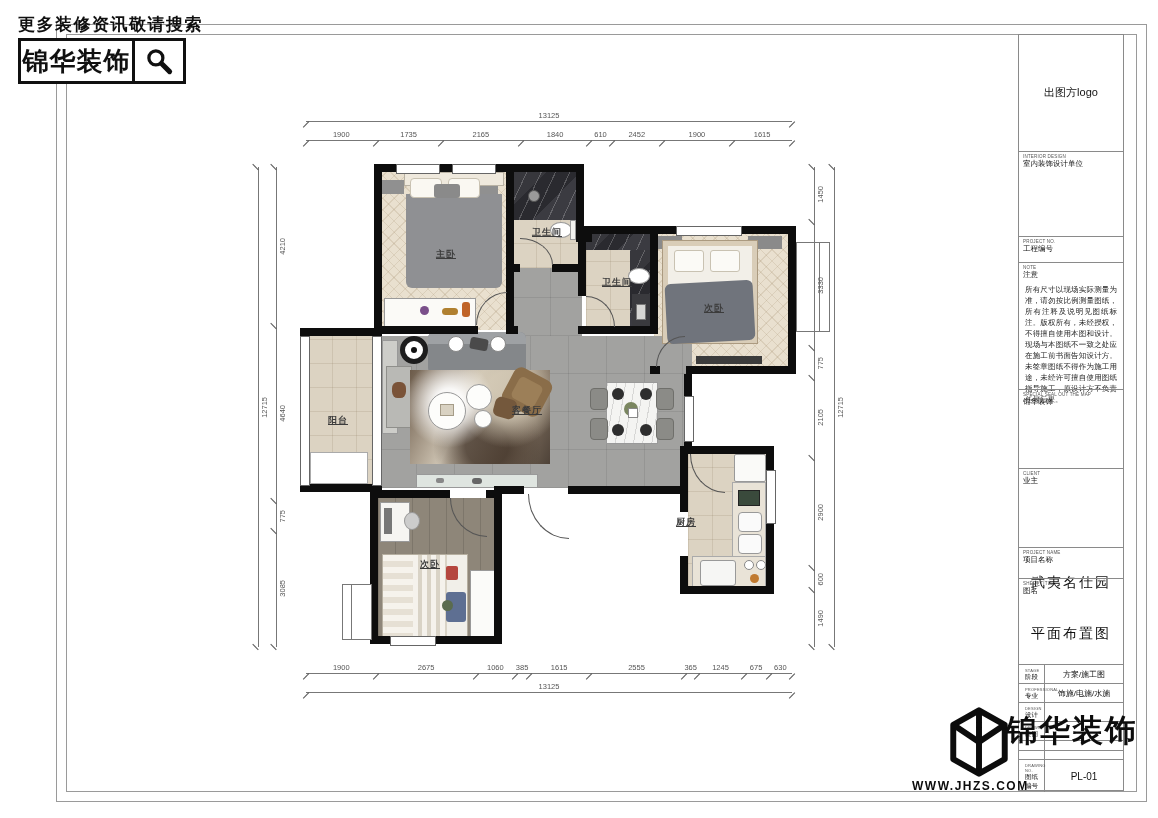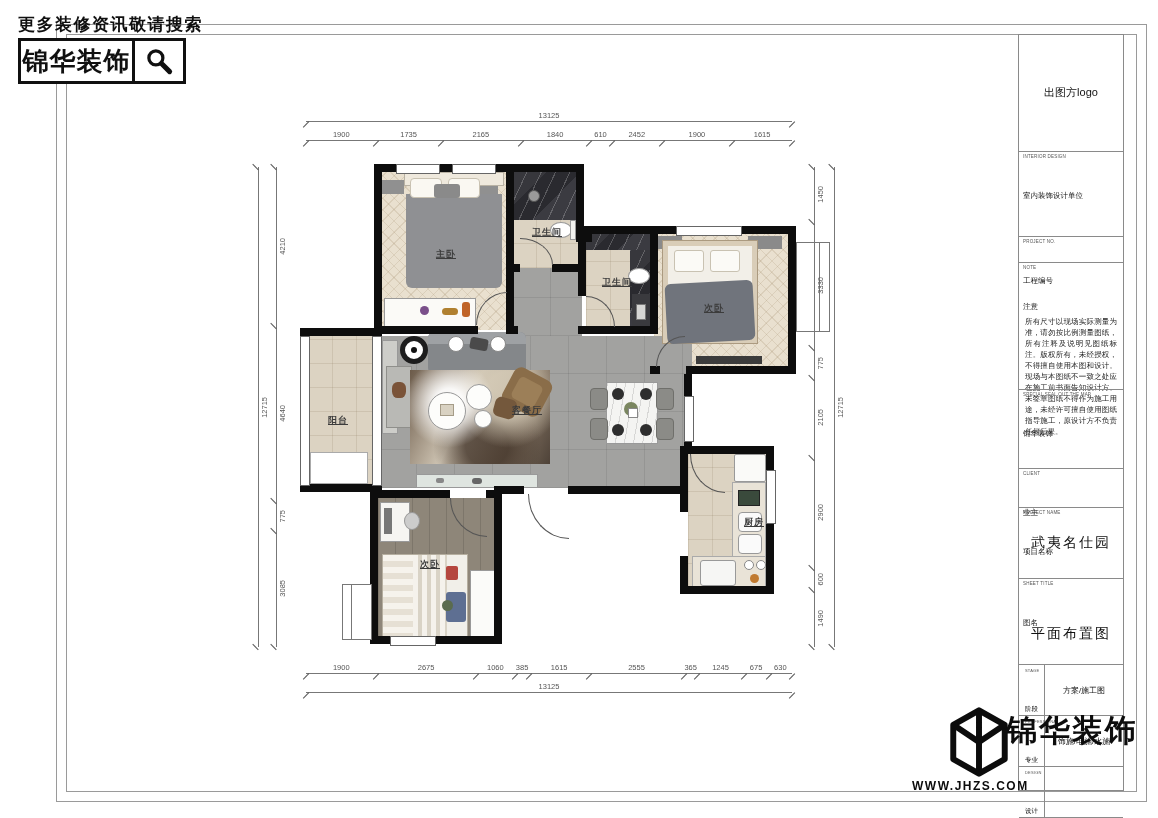--- a/index.html
+++ b/index.html
@@ -41,21 +41,21 @@
   .hseg:last-child::after{content:"";position:absolute;right:-4px;bottom:-4px;width:8px;height:1px;background:#555;transform:rotate(-45deg);}
   .hseg span{font-size:7.5px;color:#555;line-height:1;margin-bottom:2px;white-space:nowrap;}
   .vseg{position:relative;flex:1;border-left:1px solid #777;display:flex;align-items:center;justify-content:center;}
   .vseg::before{content:"";position:absolute;top:-4px;left:-4.5px;width:1px;height:8px;background:#555;transform:rotate(-45deg);}
   .vseg:last-child::after{content:"";position:absolute;bottom:-4px;left:-4.5px;width:1px;height:8px;background:#555;transform:rotate(-45deg);}
   .vseg span{writing-mode:vertical-rl;transform:rotate(180deg);font-size:7.5px;color:#555;white-space:nowrap;}
   
   #tblock{position:absolute;left:1018px;top:34px;width:106px;height:757px;border:1px solid #8a8a8a;box-sizing:border-box;}
   .sec{position:absolute;left:0;width:100%;border-top:1px solid #8a8a8a;box-sizing:border-box;}
   .sec .en{font-size:4.5px;color:#555;padding:2px 4px 0;letter-spacing:.2px;}
-  .sec .zh{font-size:7.5px;color:#111;padding:0 4px;margin-top:32px;}
+  .sec .zh{font-size:7.5px;color:#111;padding:0 4px;}
   .sec .big{position:absolute;left:0;width:100%;text-align:center;font-size:14px;color:#111;letter-spacing:2px;}
   .notetext{margin:4px 6px 0;font-size:7.5px;line-height:11px;color:#222;text-align:justify;}
   .trow{display:flex;border-top:1px solid #8a8a8a;box-sizing:border-box;}
   .trow .lcell{width:26px;border-right:1px solid #8a8a8a;box-sizing:border-box;padding:1px 2px;}
   .trow .lcell .en{font-size:4px;color:#555;}
   .trow .lcell .zh{font-size:6.5px;color:#111;}
   .trow .vcell{flex:1;display:flex;align-items:center;justify-content:center;font-size:8px;color:#111;}
   
   .wm{position:absolute;color:#0c0c0c;font-weight:900;letter-spacing:2px;white-space:nowrap;}
   
@@ -240,21 +240,21 @@
   <div class="arc" style="left:450px;top:498px;width:36px;height:38px;border-bottom:1px solid #555;border-left:1px solid #555;border-bottom-left-radius:100%;"></div>
   <div class="arc" style="left:528px;top:494px;width:40px;height:44px;border-bottom:1px solid #555;border-left:1px solid #555;border-bottom-left-radius:100%;"></div>
   <div class="arc" style="left:690px;top:454px;width:34px;height:38px;border-bottom:1px solid #555;border-left:1px solid #555;border-bottom-left-radius:100%;"></div>
 
   <div class="rlabel" style="left:436px;top:248px;">主卧</div>
   <div class="rlabel" style="left:532px;top:226px;">卫生间</div>
   <div class="rlabel" style="left:602px;top:276px;">卫生间</div>
   <div class="rlabel" style="left:704px;top:302px;">次卧</div>
   <div class="rlabel" style="left:328px;top:414px;">阳台</div>
   <div class="rlabel" style="left:512px;top:404px;">客餐厅</div>
-  <div class="rlabel" style="left:744px;top:516px;">厨房</div>
+  <div class="rlabel" style="left:676px;top:516px;">厨房</div>
   <div class="rlabel" style="left:420px;top:558px;">次卧</div>
 
   <div class="dim-h" style="left:306px;top:110px;width:486px;">
     <div class="hseg" style="flex-grow: 13125;">
         <span>13125</span>
       </div>
   </div>
   <div class="dim-h" style="left:306px;top:129px;width:486px;">
     <div class="hseg" style="flex-grow: 1900;">
         <span>1900</span>
@@ -387,21 +387,21 @@
       <div class="notetext">所有尺寸以现场实际测量为准，请勿按比例测量图纸，所有注释及说明见图纸标注。版权所有，未经授权，不得擅自使用本图和设计。现场与本图纸不一致之处应在施工前书面告知设计方。未签章图纸不得作为施工用途，未经许可擅自使用图纸指导施工，原设计方不负责任何后果。</div>
     </div>
     <div class="sec" style="top:354px;height:79px;">
       <div class="en">SPECIAL SEAL OUT THE MAP</div>
       <div class="zh">锦华装饰</div>
     </div>
     <div class="sec" style="top:433px;height:55px;">
       <div class="en">CLIENT</div>
       <div class="zh">业主</div>
     </div>
-    <div class="sec" style="top:472px;height:55px;">
+    <div class="sec" style="top:512px;height:55px;">
       <div class="en">PROJECT NAME</div>
       <div class="zh">项目名称</div>
       <div class="big" style="top:26px;">武夷名仕园</div>
     </div>
     <div class="sec" style="top:543px;height:86px;">
       <div class="en">SHEET TITLE</div>
       <div class="zh">图名</div>
       <div class="big" style="top:46px;">平面布置图</div>
     </div>
     <div class="sec" style="top:629px;height:128px;border-top:none;display:flex;flex-direction:column;">

